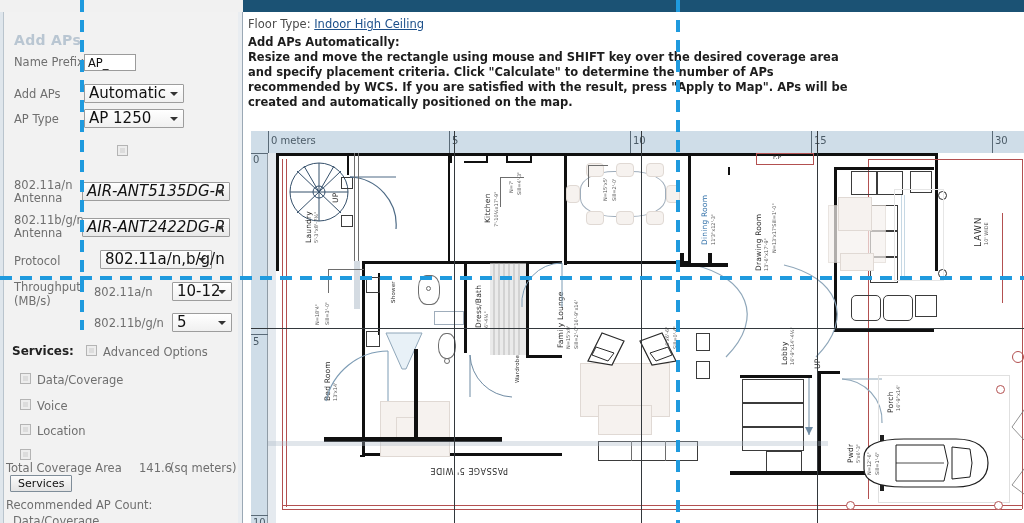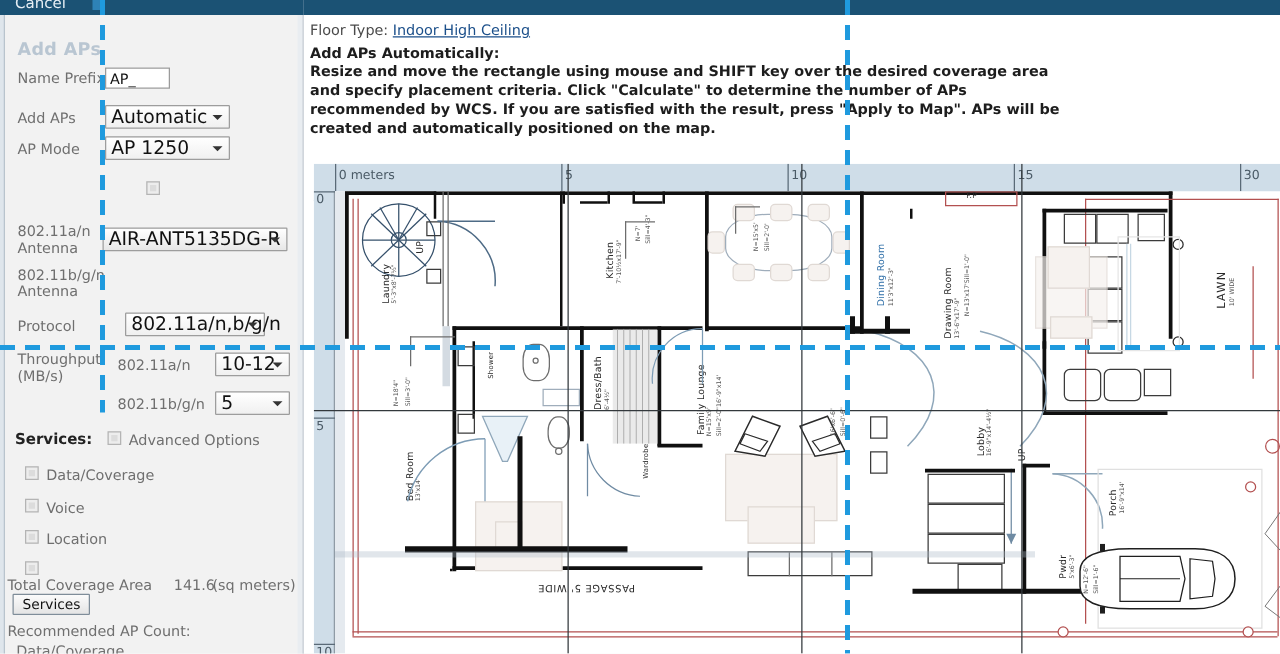--- a/index.html
+++ b/index.html
@@ -21,21 +21,21 @@
   .lbl{position:absolute;color:#6f6f6f;font-size:11.5px;line-height:13px;}
   .b{font-weight:bold;color:#222;}
 
   input.txt{position:absolute;height:17px;border:1px solid #9b9b9b;background:#fff;
             font-family:inherit;font-size:11.5px;color:#111;padding:0 3px;box-sizing:border-box;outline:none;}
   .sel{position:absolute;height:19px;border:1px solid #9d9d9d;background:linear-gradient(#ffffff,#f0f0f0);
        box-sizing:border-box;font-size:15px;color:#111;line-height:17px;padding-left:4px;
        border-radius:1px;}
   .sel .arw{position:absolute;right:5px;top:7px;width:0;height:0;
             border-left:4px solid transparent;border-right:4px solid transparent;border-top:4px solid #333;}
-  .sel.bg2{background:linear-gradient(#ffffff,#e7e7e7);}
+  .sel.bg2{background:linear-gradient(#ffffff,#e7e7e7);font-style:italic;}
 
   .cbx{position:absolute;width:11px;height:11px;border:1px solid #b4b4b4;background:#ededed;box-sizing:border-box;}
   .cbx i{display:block;width:5px;height:5px;margin:2px;background:#dcdcdc;}
 
   .btn{position:absolute;height:17px;padding:0 7px;border:1px solid #7f8d99;
        background:linear-gradient(#fbfbfb,#e4e4e4);font-size:11px;color:#111;line-height:15px;
        box-sizing:border-box;border-radius:1px;}
 
   
   .content{position:absolute;left:243px;top:0;width:781px;height:523px;background:#fff;}
@@ -86,57 +86,57 @@
   .dashV{position:absolute;top:0;width:4px;z-index:40;
     background:repeating-linear-gradient(to bottom,#1f9ade 0 12px,transparent 12px 20px);}
 
   .gap{position:absolute;left:243px;top:12px;width:5px;height:511px;background:#f6f6f6;}
 </style>
 </head>
 <body>
 
 <div id="app">
 
-  <div class="topbar">
-    <span class="cancel">Cancel</span>
-    <span class="sq"></span>
-  </div>
 
   <div class="panel">
     <div class="edgeL"></div>
     <div class="edgeR"></div>
 
     <div class="ttl">Add APs</div>
 
     <div class="lbl" style="left:14px;top:44px;">Name Prefix</div>
     <input class="txt" style="left: 84px; top: 42px; width: 52px;" value="AP_">
 
     <div class="lbl" style="left:14px;top:76px;">Add APs</div>
     <div class="sel" style="left:84px;top:72px;width:100px;">
       <span>Automatic</span>
       <span class="arw"></span>
     </div>
 
-    <div class="lbl" style="left:14px;top:101px;">AP Mode</div>
+    <div class="lbl" style="left:14px;top:101px;">AP Type</div>
     <div class="sel" style="left:84px;top:97px;width:100px;">
       <span>AP 1250</span>
       <span class="arw"></span>
     </div>
 
     <div class="cbx" style="left:117px;top:133px;">
         <i></i>
       </div>
 
     <div class="lbl" style="left:14px;top:167px;width:66px;">802.11a/n Antenna</div>
     <div class="sel bg2" style="left:82px;top:170px;width:148px;">
       <span>AIR-ANT5135DG-R</span>
       <span class="arw"></span>
     </div>
 
     <div class="lbl" style="left:14px;top:202px;width:70px;">802.11b/g/n Antenna</div>
+    <div class="sel bg2" style="left:82px;top:206px;width:148px;">
+      <span>AIR-ANT2422DG-R</span>
+      <span class="arw"></span>
+    </div>
 
     <div class="lbl" style="left:14px;top:243px;">Protocol</div>
     <div class="sel" style="left:100px;top:238px;width:112px;">
       <span>802.11a/n,b/g/n</span>
       <span class="arw"></span>
     </div>
 
     <div class="lbl" style="left:14px;top:268px;width:70px;line-height:14px;">Throughput (MB/s)</div>
     <div class="lbl" style="left:94px;top:274px;">802.11a/n</div>
     <div class="sel" style="left:172px;top:270px;width:60px;">

